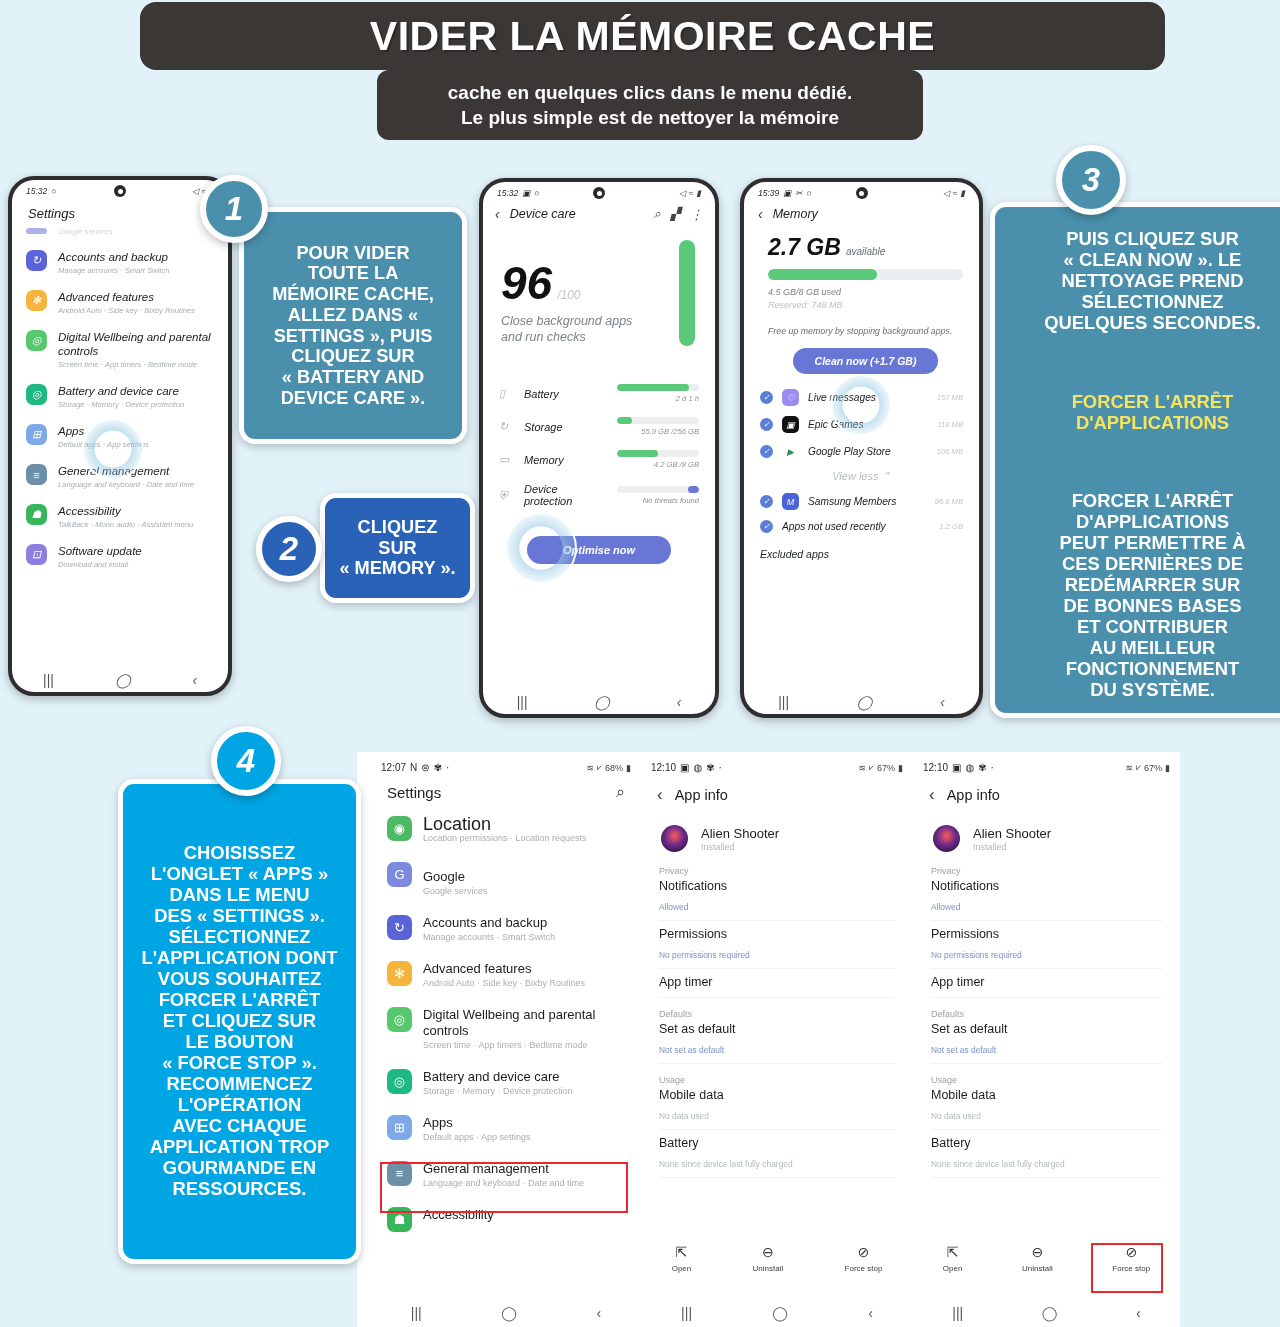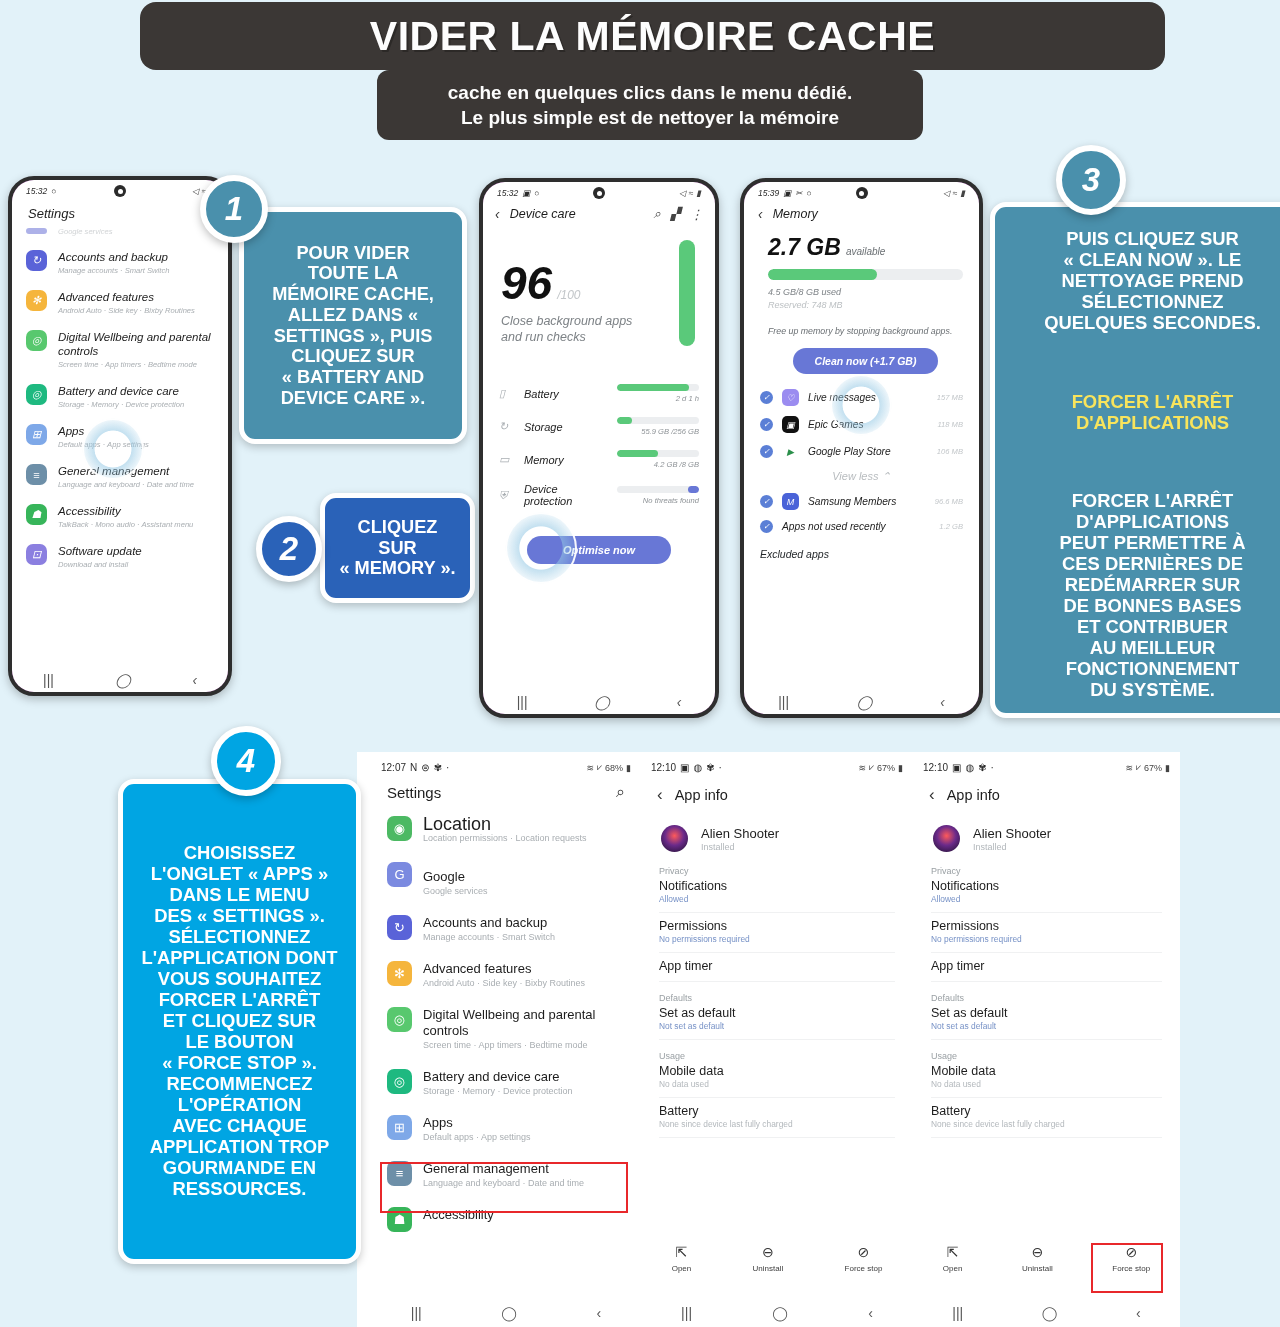--- a/index.html
+++ b/index.html
@@ -87,21 +87,21 @@
   }
 
   
   .bottom-panel {
     position:absolute; left:357px; top:752px; width:823px; height:575px;
     background:#ffffff;
   }
   .appinfo-row { padding: 3px 18px 5px 18px; }
   .ai-label { font-size:9px; color:#9aa0a4; padding: 8px 18px 0 18px;}
   .ai-title { font-size:12.5px; color:#1d1d1d; }
-  .ai-sub { font-size:8.4px; color:#7691c6; margin-top:1px;}
+  .ai-sub { font-size:8.4px; color:#7691c6; margin-top:9px;}
   .ai-sub.grey { color:#b3b8bc; }
   .ai-divider { height:1px; background:#f0f1f2; margin: 3px 18px; }
   .ai-bottom { display:flex; align-items:center; justify-content:space-around; }
   .ai-btn { display:flex;flex-direction:column;align-items:center; gap:4px; padding:4px 8px;}
   .ai-btn span.lbl { font-size:8px; color:#3c3c3c; }
 
   .redbox { position:absolute; border:2px solid #e8282b; }
   .ripple {
     position:absolute; border-radius:50%;
     background: radial-gradient(circle, rgba(255,255,255,0) 44%, rgba(148,200,228,.55) 46%, rgba(148,200,228,.18) 70%, rgba(148,200,228,0) 78%);

